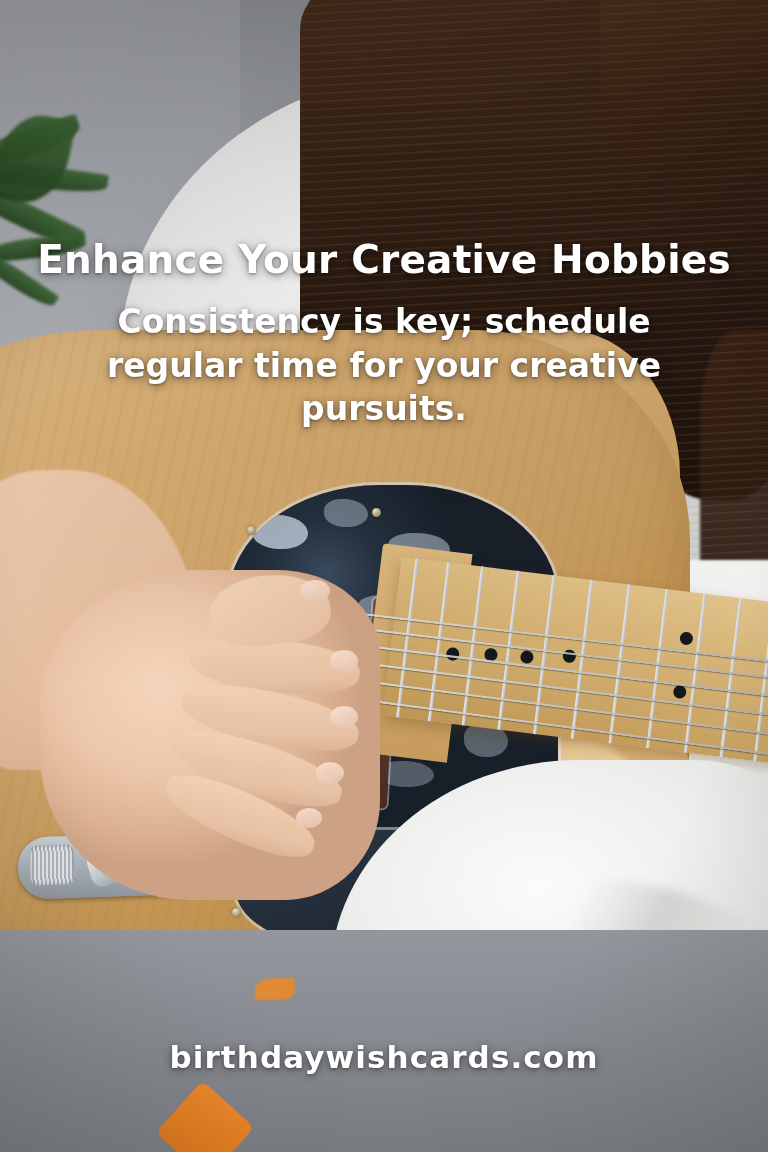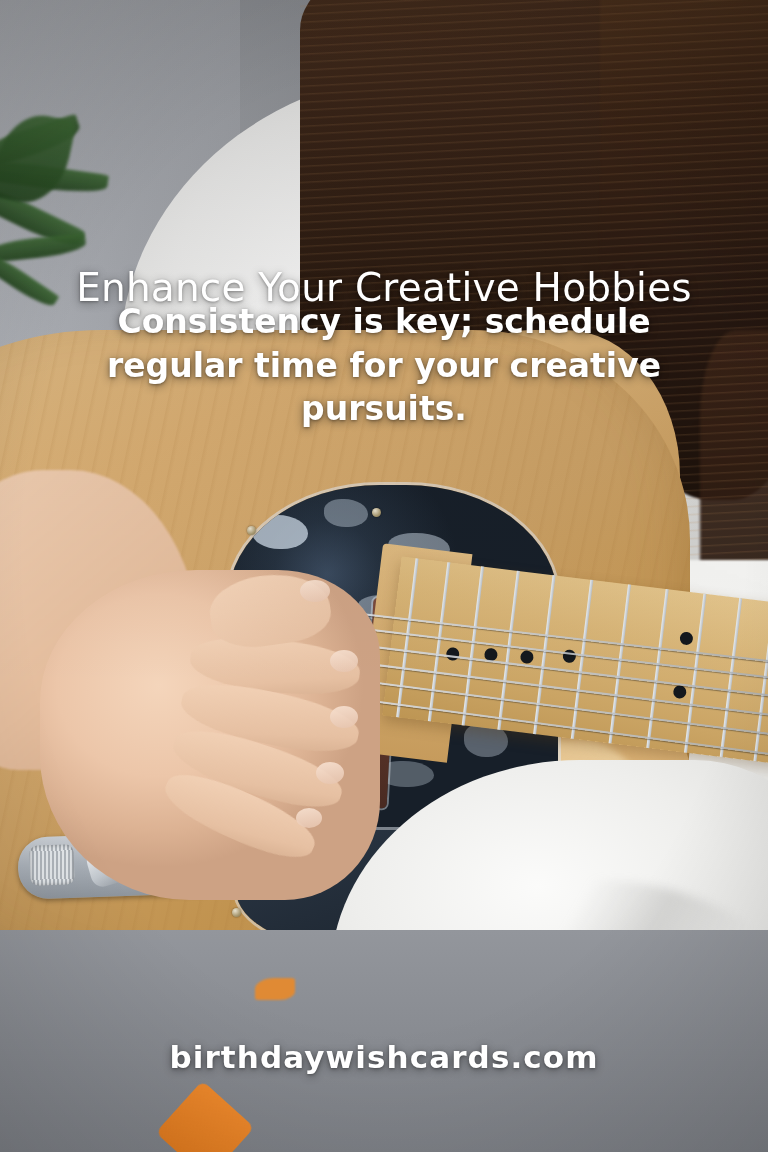--- a/index.html
+++ b/index.html
@@ -366,27 +366,26 @@
     inset: 0;
     z-index: 50;
   }
   #headline {
     position: absolute;
     top: 240px;
     left: 0; right: 0;
     text-align: center;
     color: #ffffff;
     font-size: 39px;
-    font-weight: normal;
+    font-weight: bold;
     letter-spacing: .2px;
     line-height: 1.05;
     text-shadow: 0 2px 10px rgba(0,0,0,.42), 0 1px 3px rgba(0,0,0,.35);
     padding: 0 8px;
     box-sizing: border-box;
-    margin-top: 28px;
   }
   #subhead {
     position: absolute;
     top: 300px;
     left: 96px;
     width: 576px;
     text-align: center;
     color: #ffffff;
     font-size: 33px;
     font-weight: bold;

